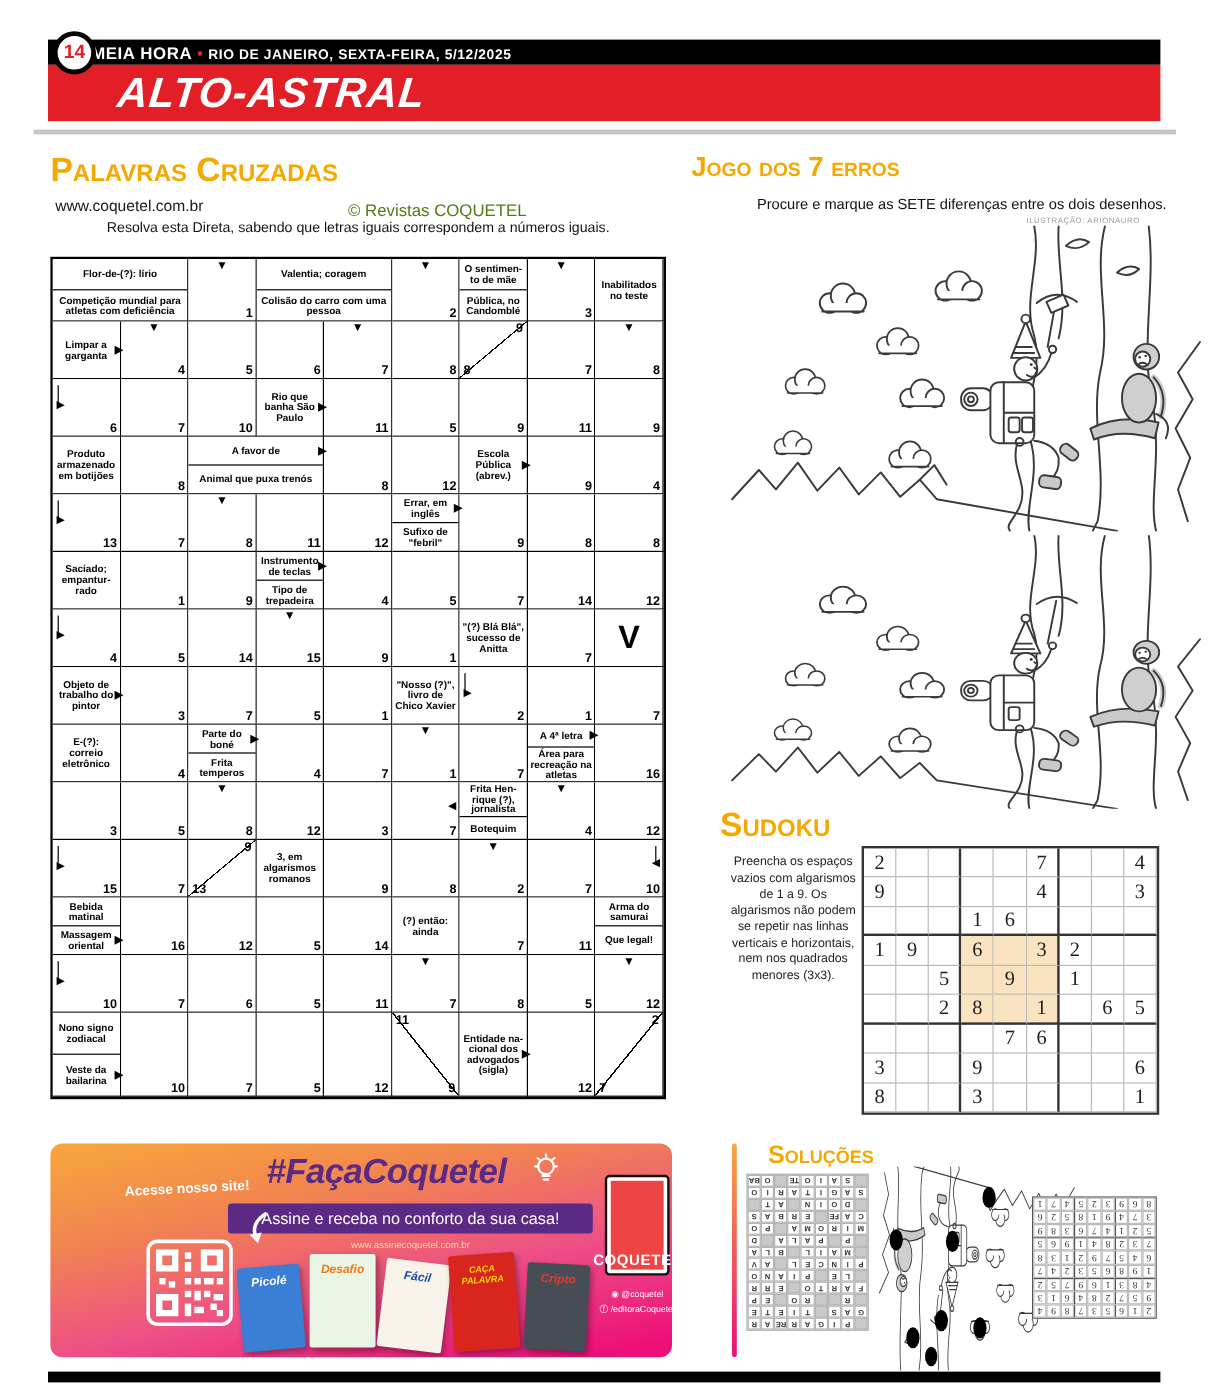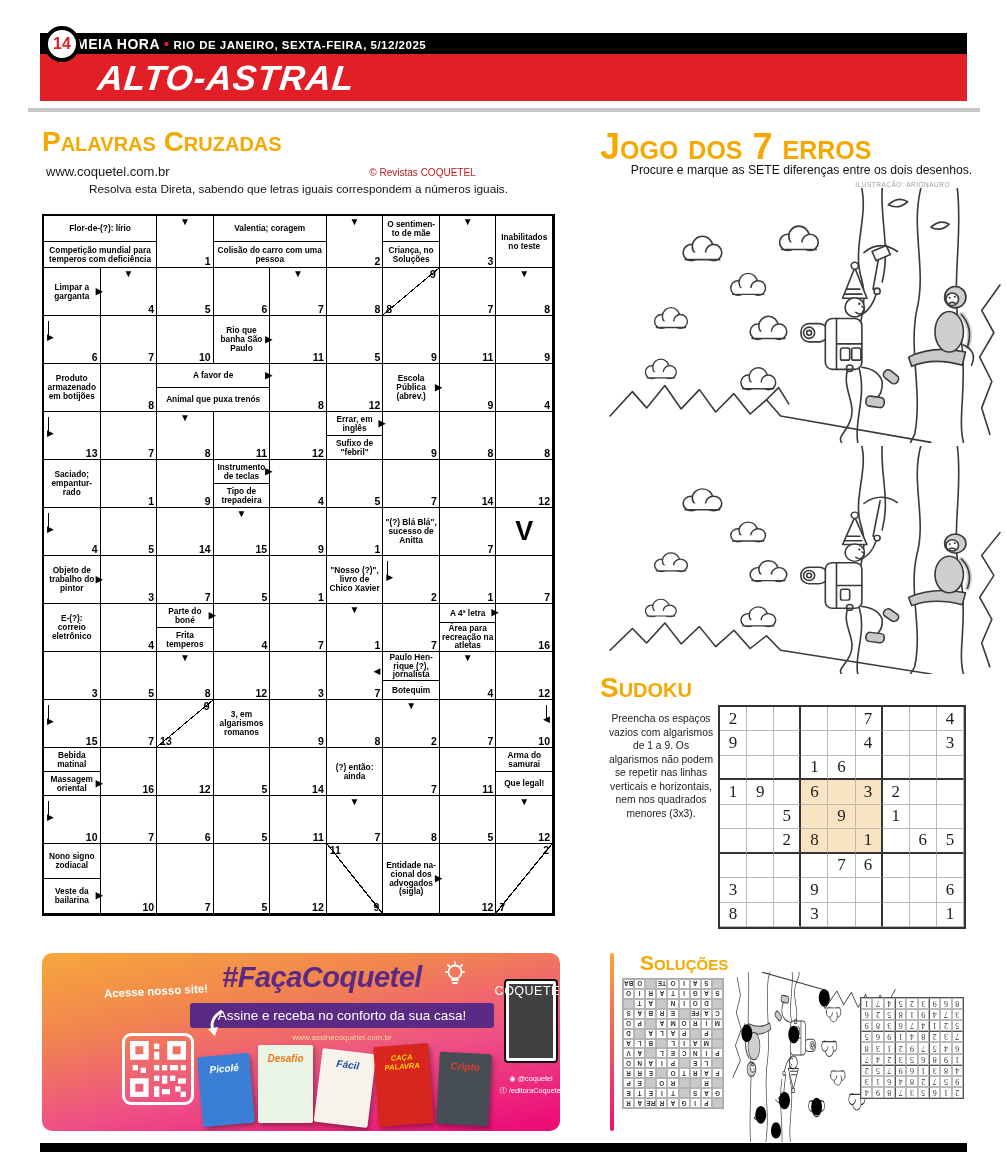--- a/index.html
+++ b/index.html
@@ -16,21 +16,21 @@
   .red-banner { left:40px; top:54px; width:927px; height:47px; background:#e21e26; display:flex; align-items:center; }
   .section-title { color:#fff; font-style:italic; font-weight:900; font-size:35px; letter-spacing:1px; padding-left:58px; transform:skewX(-6deg); }
   .gray-line { left:28px; top:108px; width:952px; height:4px; background:#c6c6c6; }
   .bottom-black { left:40px; top:1143px; width:927px; height:9px; background:#000; }
 
   .orange-title { color:#f5a800; font-weight:900; font-variant:small-caps; text-align:left; }
 
   
   .cw-title { left:42px; top:126px; width:513px; font-size:28px; }
   .cw-site  { left:46px; top:164px; font-size:13px; color:#1a1a1a; }
-  .cw-copy  { left:290px; top:167px; width:265px; text-align:center; font-size:10px; color:#b91c1c; }
+  .cw-copy  { left:290px; top:167px; width:265px; text-align:left; font-size:14px; color:#4d7c0f; }
   .cw-inst  { left:30px; top:182px; width:537px; text-align:center; font-size:11.8px; color:#111; }
   .cw-inst2 { top:213px; }
   .cw-grid { left:42px; top:214px; width:513px; height:702px; border:2px solid #000; display:grid;
              grid-template-columns:repeat(9,1fr); grid-template-rows:52px repeat(12,48px) 70px; background:#fff; }
   .cw-cell { position:relative; border-right:1px solid #000; border-bottom:1px solid #000; background:#fff; }
   .cw-cell.span2 { grid-column:span 2; }
   .cw-cell.clue { display:flex; flex-direction:column; }
   .cw-clue { flex:1; display:flex; align-items:center; justify-content:center; text-align:center;
              font-weight:bold; font-size:8.3px; line-height:1.05; padding:1px 2px; position:relative; }
   .cw-clue + .cw-clue { border-top:1px solid #000; }
@@ -44,21 +44,21 @@
   .bent-line { position:absolute; left:4px; top:10%; width:5px; height:14px; border-left:1.5px solid #000; }
   .bentl-line { position:absolute; right:5px; top:10%; width:5px; height:14px; border-right:1.5px solid #000; }
   .diag-tlbr { background:linear-gradient(to bottom right,#fff 49.2%,#000 49.2%,#000 50.6%,#fff 50.6%); }
   .diag-trbl { background:linear-gradient(to bottom left,#fff 49.2%,#000 49.2%,#000 50.6%,#fff 50.6%); }
   .d-tr { position:absolute; top:0; right:3px; font-weight:bold; font-size:10.5px; }
   .d-tl { position:absolute; top:0; left:3px; font-weight:bold; font-size:10.5px; }
   .d-bl { position:absolute; bottom:0; left:3px; font-weight:bold; font-size:10.5px; }
   .d-br { position:absolute; bottom:0; right:3px; font-weight:bold; font-size:10.5px; }
 
   
-  .je-title { left:600px; top:126px; width:403px; font-size:36px; }
+  .je-title { left:576px; top:126px; width:403px; font-size:23px; }
   .je-sub { left:600px; top:163px; width:403px; text-align:center; font-size:12.2px; color:#111; }
   .je-credit { left:600px; top:181px; width:350px; text-align:right; font-size:6.5px; color:#9a9a9a; letter-spacing:.5px; }
   .draw { background:#fff; }
 
   
   .su-title { left:600px; top:672px; width:390px; font-size:28px; }
   .su-inst { left:608px; top:712px; width:106px; text-align:center; font-size:10.3px; line-height:1.32; color:#222; }
   .su-grid { left:718px; top:705px; width:248px; height:224px; border:2.5px solid #333; display:grid;
              grid-template-columns:repeat(9,1fr); grid-template-rows:repeat(9,1fr); background:#fff; }
   .su-cell { border-right:1px solid #b9b9b9; border-bottom:1px solid #b9b9b9; display:flex; align-items:center; justify-content:center;
@@ -82,21 +82,21 @@
         background:linear-gradient(168deg,#f7a73c 0%,#f1854f 30%,#ee4f86 62%,#ec0f78 95%); }
   .ad-hash { position:absolute; left:135px; top:8px; width:290px; text-align:center; font-weight:900; font-size:29px; color:#5b2a84; letter-spacing:-.5px;font-style:italic; }
   .ad-pill { position:absolute; left:148px; top:50px; width:304px; height:25px; background:#5b2a84; border-radius:3px; color:#fff; font-size:13.5px; display:flex; align-items:center; justify-content:center; }
   .ad-url { position:absolute; left:148px; top:80px; width:304px; text-align:center; font-size:8px; color:#fbd9a0; }
   .ad-qr-label { position:absolute; left:58px; top:32px; width:112px; text-align:center; color:#fff; font-weight:900; font-size:11.5px; line-height:1.15; transform:rotate(-3deg); }
   .ad-qr { position:absolute; left:80px; top:80px; width:72px; height:72px; border:3px solid #fff; border-radius:9px; padding:5px; }
   .books { position:absolute; left:158px; top:92px; width:302px; height:86px; }
   .book { position:absolute; border-radius:2px; box-shadow:2px 3px 5px rgba(0,0,0,.35); display:flex; align-items:flex-start; justify-content:center; padding-top:8px; }
   .book span { font-weight:900; font-style:italic; font-size:10px; }
   .ad-logo { position:absolute; left:462px; top:26px; width:54px; height:84px; background:#fff; border:2px solid #111; border-radius:4px; padding:3px; }
-  .ad-logo-inner { width:100%; height:100%; background:#404040; color:#fff; font-weight:400; font-size:12.5px; line-height:1.18; display:flex; align-items:flex-start; justify-content:center; text-align:center; letter-spacing:.5px; }
+  .ad-logo-inner { width:100%; height:100%; background:#ef4444; color:#fff; font-weight:700; font-size:12.5px; line-height:1.18; display:flex; align-items:flex-end; justify-content:center; text-align:center; letter-spacing:.5px; }
   .ad-social { position:absolute; left:424px; top:120px; width:130px; text-align:center; color:#fff; font-size:7.3px; line-height:1.7; }
   .col-sliver { left:610px; top:953px; width:4px; height:178px; background:linear-gradient(180deg,#f7a73c,#ec0f78); border-radius:2px; }
 </style>
 </head>
 <body>
 
 <div id="page">
 
   <div class="abs top-black">
     <div class="masthead">
@@ -113,37 +113,37 @@
 
   <div class="abs orange-title cw-title">Palavras Cruzadas</div>
   <div class="abs cw-site">www.coquetel.com.br</div>
   <div class="abs cw-copy">© Revistas COQUETEL</div>
   <div class="abs cw-inst">Resolva esta Direta, sabendo que letras iguais correspondem a números iguais.</div>
   <div class="abs cw-inst cw-inst2">A(s) letra(s) que não se repete(m) já está(ão) impressa(s).</div>
 
   <div class="abs cw-grid" id="cw-grid">
       <div class="cw-cell span2 clue">
         <div class="cw-clue">Flor-de-(?): lírio</div>
-        <div class="cw-clue">Competição mundial para temperos com deficiência</div>
+        <div class="cw-clue">Competição mundial para atletas com deficiência</div>
       </div>
       <div class="cw-cell">
         <span class="num">1</span>
         <span class="arr arr-d">▼</span>
       </div>
       <div class="cw-cell span2 clue">
         <div class="cw-clue">Valentia; coragem</div>
         <div class="cw-clue">Colisão do carro com uma pessoa</div>
       </div>
       <div class="cw-cell">
         <span class="num">2</span>
         <span class="arr arr-d">▼</span>
       </div>
       <div class="cw-cell clue">
         <div class="cw-clue">O sentimen-to de mãe</div>
-        <div class="cw-clue">Criança, no Soluções</div>
+        <div class="cw-clue">Pública, no Candomblé</div>
       </div>
       <div class="cw-cell">
         <span class="num">3</span>
         <span class="arr arr-d">▼</span>
       </div>
       <div class="cw-cell clue">
         <div class="cw-clue">Inabilitados no teste</div>
       </div>
       <div class="cw-cell clue">
         <div class="cw-clue">Limpar a garganta<span class="arr arr-r">▶</span></div>
@@ -392,21 +392,21 @@
         <span class="num">12</span>
       </div>
       <div class="cw-cell">
         <span class="num">3</span>
       </div>
       <div class="cw-cell">
         <span class="num">7</span>
         <span class="arr arr-l">◀</span>
       </div>
       <div class="cw-cell clue">
-        <div class="cw-clue">Paulo Hen-rique (?), jornalista</div>
+        <div class="cw-clue">Frita Hen-rique (?), jornalista</div>
         <div class="cw-clue">Botequim</div>
       </div>
       <div class="cw-cell">
         <span class="num">4</span>
         <span class="arr arr-d">▼</span>
       </div>
       <div class="cw-cell">
         <span class="num">12</span>
       </div>
       <div class="cw-cell">

